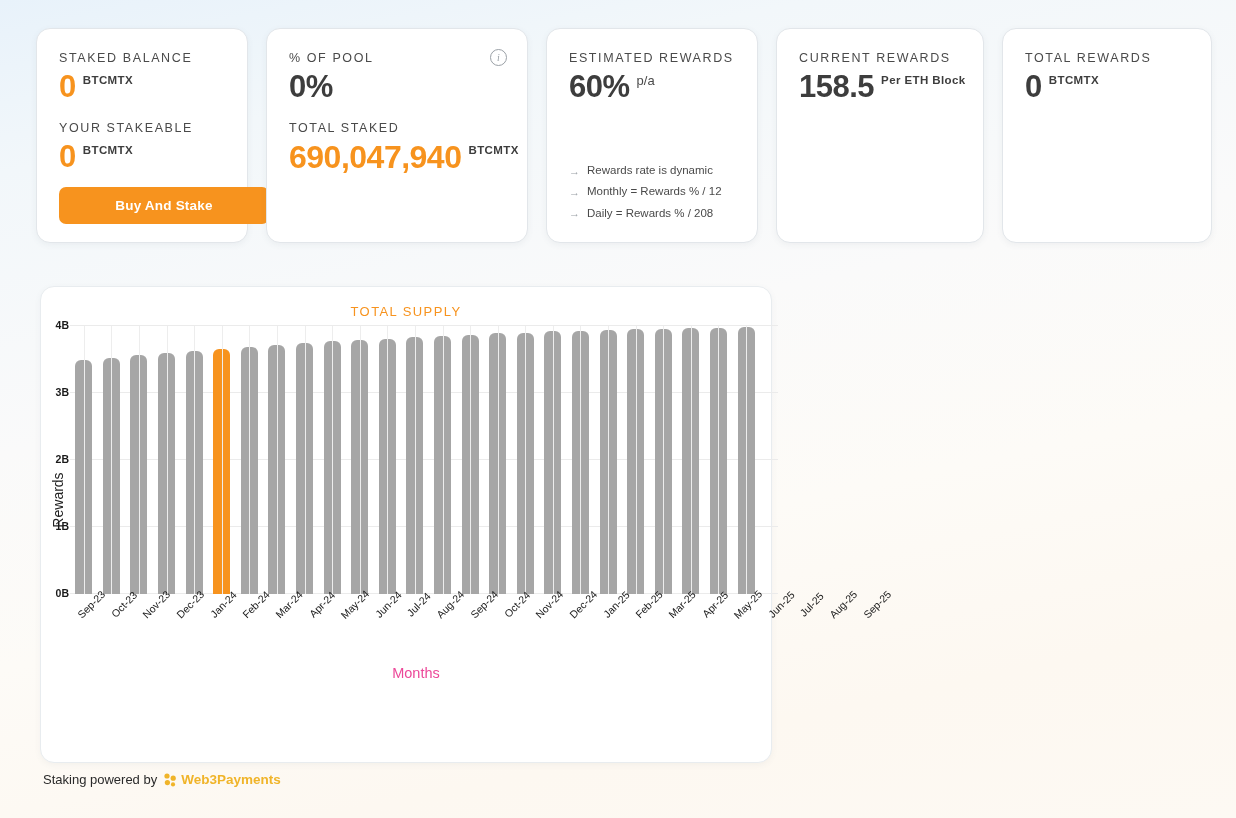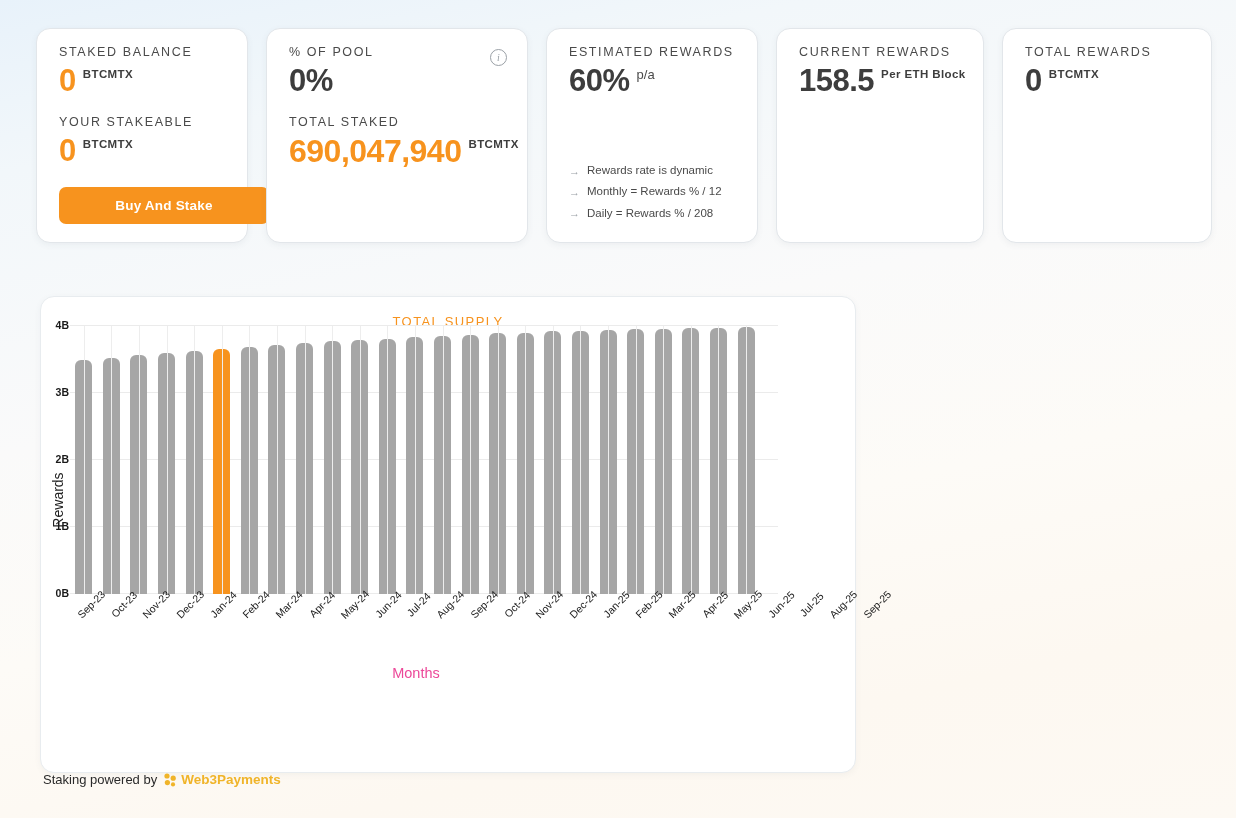--- a/index.html
+++ b/index.html
@@ -18,21 +18,21 @@
     position: absolute;
     top: 28px; left: 36px;
     display: flex;
     gap: 18px;
   }
   .card {
     background: #ffffff;
     border: 1px solid #e2e6ea;
     border-radius: 14px;
     box-shadow: 0 2px 6px rgba(80,100,120,0.07);
-    padding: 16px 22px 18px 22px;
+    padding: 22px 22px 18px 22px;
     position: relative;
     height: 215px;
   }
   .card.c1 { width: 212px; }
   .card.c2 { width: 262px; }
   .card.c3 { width: 212px; }
   .card.c4 { width: 208px; }
   .card.c5 { width: 210px; }
 
   .card-label {
@@ -113,22 +113,22 @@
     display: flex; align-items: center; gap: 7px;
     font-size: 11.5px; color: #4a4a4a;
     line-height: 1.85;
     white-space: nowrap;
   }
   .note .arrow { color: #9aa0a6; font-size: 11px; }
 
   
   .chart-panel {
     position: absolute;
-    left: 40px; top: 296px;
-    width: 816px; height: 477px;
+    left: 40px; top: 286px;
+    width: 732px; height: 477px;
     background: #ffffff;
     border: 1px solid #e8ecef;
     border-radius: 14px;
     box-shadow: 0 2px 6px rgba(80,100,120,0.06);
   }
   .chart-title {
     text-align: center;
     color: #f7931e;
     font-size: 13px;
     letter-spacing: 1.4px;

